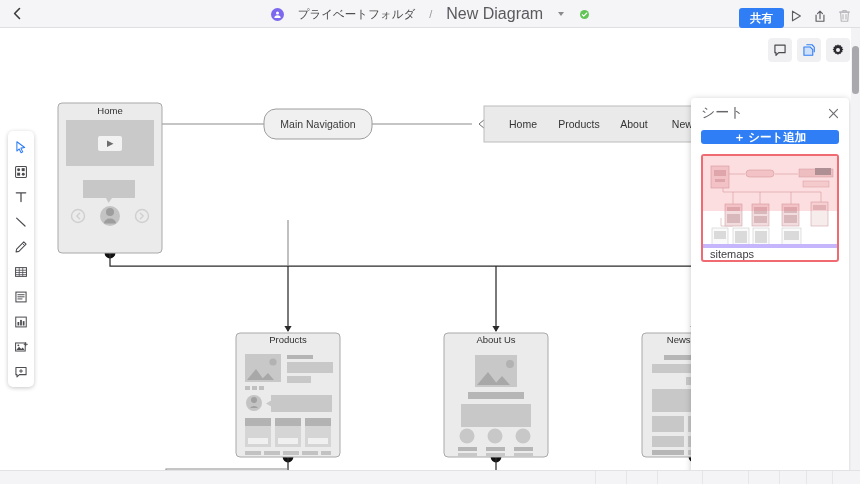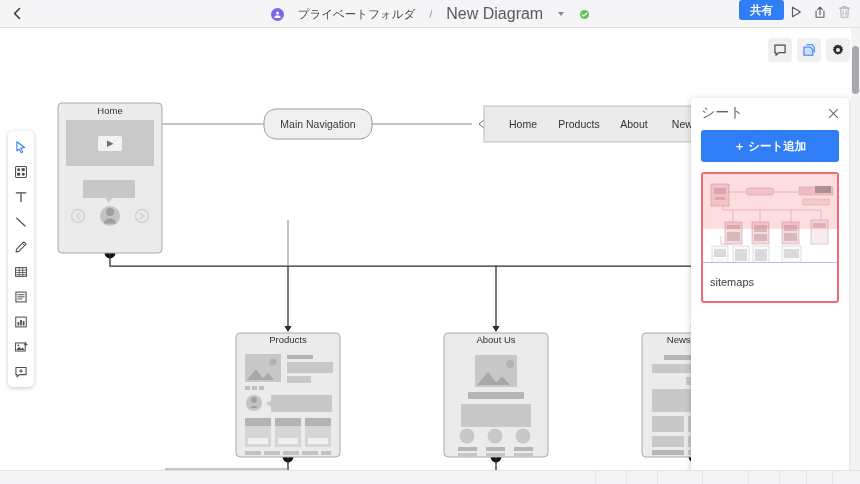--- a/index.html
+++ b/index.html
@@ -48,21 +48,21 @@
   .caret { width: 0; height: 0; border-left: 3.5px solid transparent; border-right: 3.5px solid transparent;
            border-top: 4px solid #8a8a8e; margin-left: 1px; }
   .sync-dot {
     width: 9px; height: 9px; border-radius: 50%; background: #61c454;
     display: flex; align-items: center; justify-content: center; margin-left: 2px;
   }
   .sync-dot svg { display: block; }
 
   .topbar-right {
     position: absolute; right: 4px; top: 0; height: 28px;
-    display: flex; align-items: flex-start; gap: 0;
+    display: flex; align-items: flex-end; gap: 0;
   }
   .share-btn {
     background: #2f7ef5; color: #fff; font-size: 11.5px; font-weight: bold;
     border-radius: 3px; padding: 3px 11px; line-height: 14px; white-space: nowrap;
   }
   .tb-icon {
     width: 24px; height: 24px; display: flex; align-items: center; justify-content: center;
     color: #5d5d62;
   }
   .tb-icon.dim { color: #b9b9bd; }
@@ -117,43 +117,43 @@
     overflow: hidden;
   }
   .sp-header {
     height: 30px; display: flex; align-items: center; justify-content: space-between;
     padding: 0 10px;
   }
   .sp-title { font-size: 14px; color: #66666b; }
   .sp-close { color: #6d6d72; display:flex; }
   .sp-close svg { display: block; }
   .sp-add {
-    margin: 2px 10px 10px 10px; height: 32px;
+    margin: 2px 10px 10px 10px; height: 14px;
     background: #2f7ef5; color: #fff;
     font-size: 11.5px; font-weight: bold;
     border-radius: 3px;
     display: flex; align-items: center; justify-content: center;
     white-space: nowrap;
   }
   .sheet-card {
     margin: 0 10px; border: 2px solid #f06a72; border-radius: 3px;
     background: #fff; overflow: hidden;
   }
   .sheet-thumb {
     position: relative; height: 88px; background: #ffffff; overflow: hidden;
   }
   .sheet-thumb svg { position: absolute; left: 0; top: 0; }
   .thumb-overlay {
     position: absolute; left: 0; top: 0; width: 100%; height: 62%;
     background: rgba(240,106,114,.22);
   }
   .sheet-label {
-    border-top: 1px solid #c4b5fd;
+    border-top: 4px solid #c4b5fd;
     font-size: 11px; color: #3d3d42;
-    padding: 13px 7px;
+    padding: 0 7px;
   }
 
   
   .v-scroll {
     position: absolute; right: 0; top: 28px; width: 9px; height: 456px;
     background: #f3f3f5; z-index: 55;
   }
   .v-thumb {
     position: absolute; left: 1px; top: 18px; width: 7px; height: 48px;
     background: #a8a8ad; border-radius: 4px;

